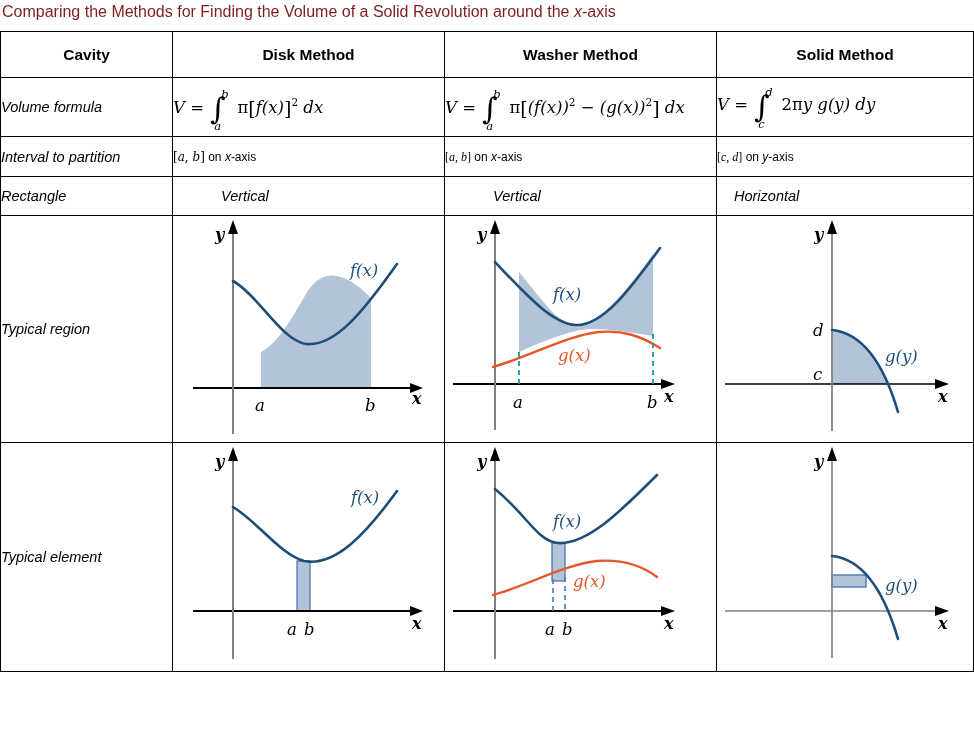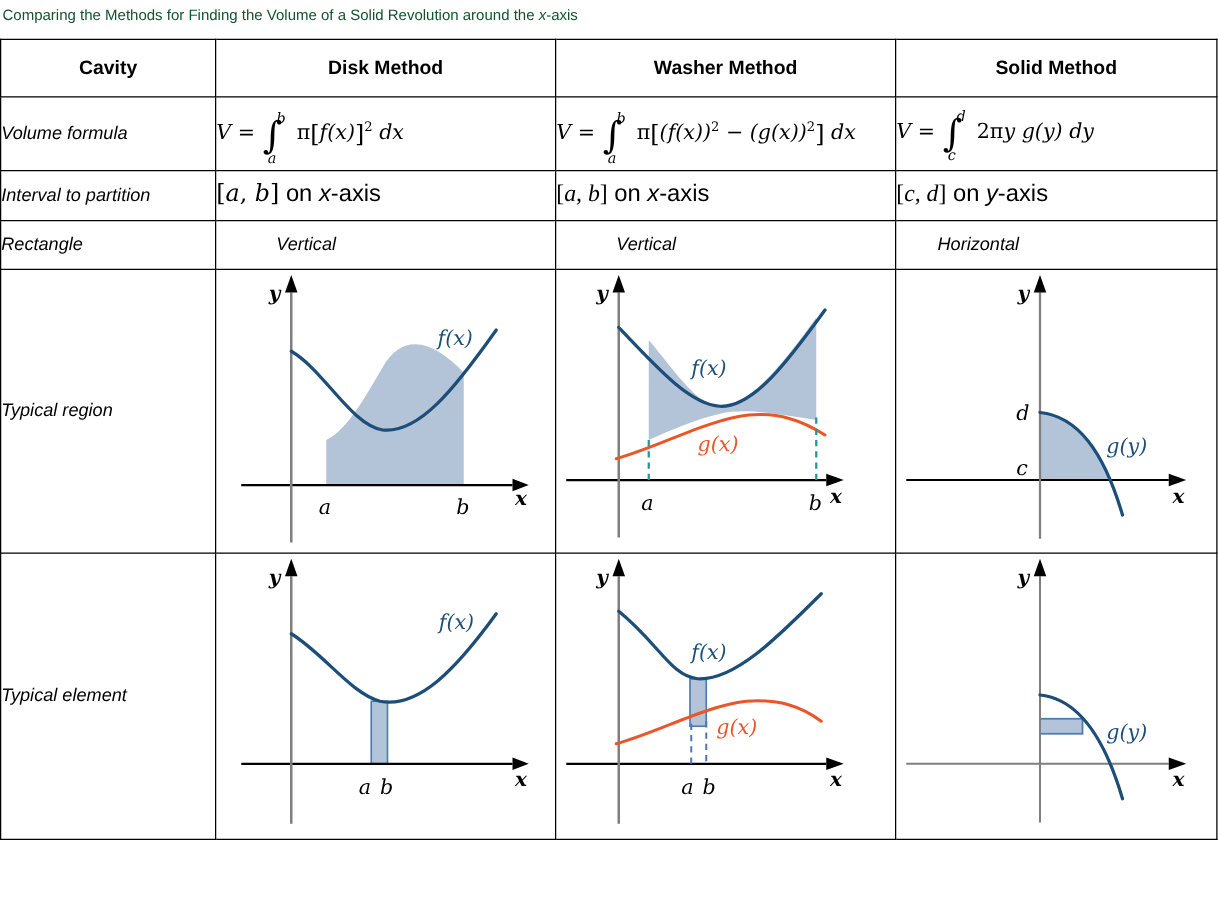--- a/index.html
+++ b/index.html
@@ -1,20 +1,20 @@
 <!DOCTYPE html>
 <html><head>
 <meta charset="utf-8">
 <style>
   html,body{margin:0;padding:0;background:#fff;}
   body{width:974px;height:732px;font-family:"Liberation Sans",sans-serif;color:#000;overflow:hidden;}
 
   .page{position:relative;width:974px;height:732px;}
 
-  .caption{position:absolute;left:2px;top:2px;width:968px;font-size:12px;line-height:20px;color:#14532d;white-space:nowrap;}
+  .caption{position:absolute;left:2px;top:2px;width:968px;font-size:16px;line-height:20px;color:#7f1d1d;white-space:nowrap;}
   .caption .it{font-style:italic;}
 
   table.cmp{position:absolute;left:0px;top:31px;width:973px;border-collapse:collapse;table-layout:fixed;}
   table.cmp td,table.cmp th{border:1.3px solid #000;padding:0;vertical-align:middle;}
 
   col.c0{width:172px;}
   col.c1{width:272px;}
   col.c2{width:272px;}
   col.c3{width:257px;}
 
@@ -35,21 +35,21 @@
   .intg .lim-t{position:absolute;font-size:11.5px;font-style:italic;left:11px;top:-7px;}
   .intg .lim-b{position:absolute;font-size:11.5px;font-style:italic;left:4px;bottom:-10px;}
   .sup{font-size:10.5px;vertical-align:super;font-style:normal;}
   .brk{font-style:normal;font-size:19px;vertical-align:-2px;}
   .pi{font-style:normal;font-family:"DejaVu Serif",serif;}
   .minus{font-style:normal;}
 
   .gfxcell{padding:0;position:relative;}
   .gfx{display:block;margin:0 auto;}
 
-  .interval{font-size:19px;}
+  .interval{font-size:12px;}
 </style>
 </head>
 <body>
 
 <div class="page">
 
   <div class="caption">
     <span>Comparing the Methods for Finding the Volume of a Solid Revolution around the </span><span class="it">x</span><span>-axis</span>
   </div>
 
@@ -93,21 +93,21 @@
         </td>
         <td class="ctr">
           <span class="interval"><span style="font-family:Liberation Serif, serif;margin-top:32px;">[<i>c</i>, <i>d</i>]</span><span> on </span><i>y</i><span>-axis</span></span>
         </td>
       </tr>
 
       <tr class="row-rect">
         <td class="lbl">Rectangle</td>
         <td class="lbl" style="padding-left:48px;">Vertical</td>
         <td class="lbl" style="padding-left:48px;">Vertical</td>
-        <td class="lbl" style="padding-left:33px;">Horizontal</td>
+        <td class="lbl" style="padding-left:17px;">Horizontal</td>
       </tr>
 
       <tr class="row-region">
         <td class="lbl">Typical region</td>
 
         <td class="gfxcell">
           <svg class="gfx" width="272" height="226" viewBox="0 0 272 226">
             <path d="M 88 172 L 198 172 L 198 82 C 175 58 150 48 133 78 C 120 100 105 128 88 136 Z" fill="#b4c4d8"></path>
             <line x1="20" y1="172" x2="237" y2="172" stroke="#000" stroke-width="1.8"></line>
             <polygon points="237,167 250,172 237,177" fill="#000"></polygon>

